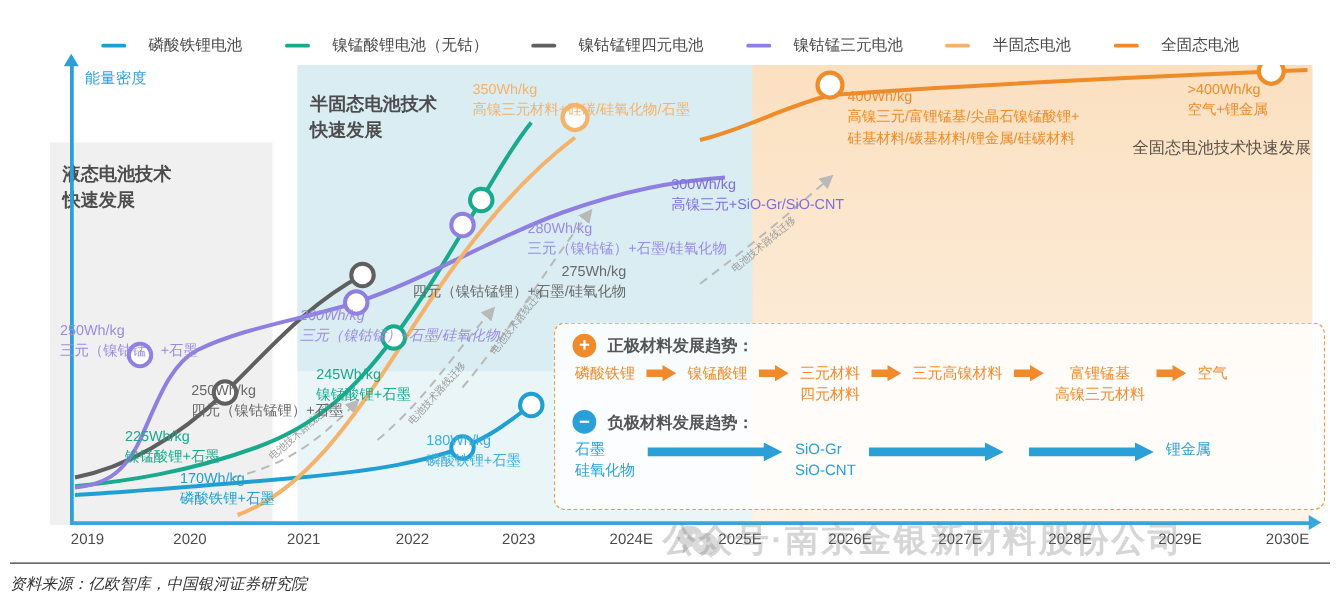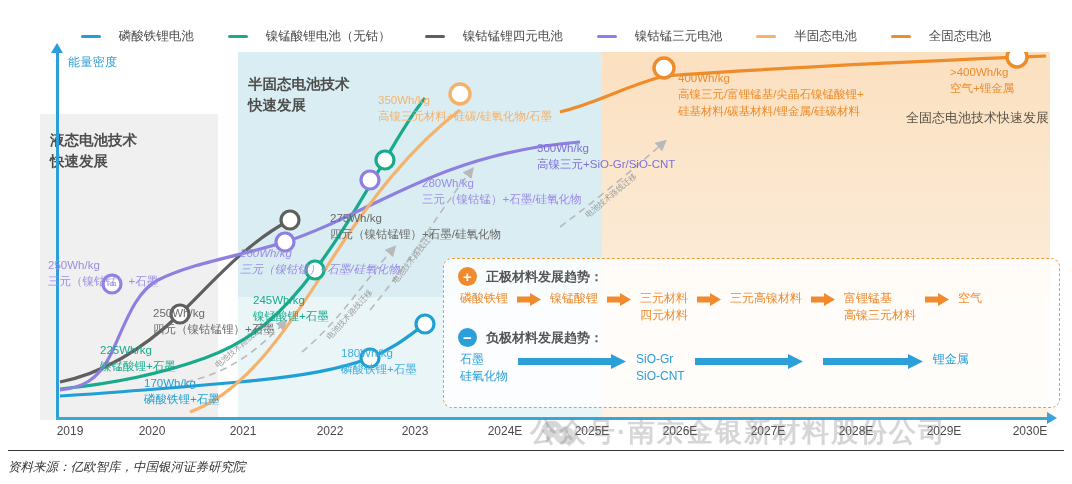--- a/index.html
+++ b/index.html
@@ -57,21 +57,21 @@
           border:1.6px dashed #f09a3e;border-radius:9px;background:rgba(255,255,255,.82);
           box-sizing:border-box;}
   .mat-head{display:flex;align-items:center;gap:9px;padding:8px 0 0 14px;}
   .badge{width:19px;height:19px;border-radius:50%;display:flex;align-items:center;
          justify-content:center;color:#fff;font-size:15px;font-weight:bold;line-height:1;}
   .badge-plus{background:#f08a2c;}
   .badge-minus{background:#2b9fd8;}
   .mat-title{font-size:13px;font-weight:bold;color:#555;}
   .chain{display:flex;align-items:flex-start;padding:4px 0 0 16px;gap:0;}
   .chain-item{font-size:12px;line-height:1.38;white-space:nowrap;}
-  .cathode .chain-item{color:#f08a2c;}
+  .cathode .chain-item{color:#f08a2c;text-align:center;}
   .anode .chain-item{color:#2b9fd8;}
   .arw{margin:0 9px;flex:0 0 auto;padding-top:2px;}
   .arw-long{margin:0 10px;flex:0 0 auto;padding-top:3px;}
 
   
   .src-rule{position:absolute;left:8px;top:450px;width:1056px;height:1.4px;background:#3a3a3a;}
   .src{position:absolute;left:8px;top:459px;font-size:12.5px;color:#333;
        font-style:italic;font-family:"Liberation Serif","DejaVu Serif",serif;}
 
   
@@ -175,21 +175,21 @@
     <circle cx="140" cy="262" r="9" fill="#fff" stroke="#5f5f5f" stroke-width="3.2"></circle>
     <circle cx="250" cy="168" r="9" fill="#fff" stroke="#5f5f5f" stroke-width="3.2"></circle>
     <circle cx="72" cy="232" r="9" fill="#fff" stroke="#8e7fe0" stroke-width="3.2"></circle>
     <circle cx="245" cy="190" r="9" fill="#fff" stroke="#8e7fe0" stroke-width="3.2"></circle>
     <circle cx="330" cy="128" r="9" fill="#fff" stroke="#8e7fe0" stroke-width="3.2"></circle>
     <circle cx="420" cy="42" r="10" fill="#fff" stroke="#f5b26b" stroke-width="3.4"></circle>
     <circle cx="624" cy="16" r="10" fill="#fff" stroke="#ef8b28" stroke-width="3.4"></circle>
     <circle cx="977" cy="5" r="10" fill="#fff" stroke="#ef8b28" stroke-width="3.4"></circle>
   </svg>
 
-  <div class="ann" style="left:338px;top:12px;color:#f5b26b;margin-top:28px;">
+  <div class="ann" style="left:338px;top:12px;color:#f5b26b;">
     <b>350Wh/kg</b>
     <b>高镍三元材料+硅碳/硅氧化物/石墨</b>
   </div>
 
   <div class="ann" style="left:638px;top:18px;color:#ef8b28;">
     <b>400Wh/kg</b>
     <b>高镍三元/富锂锰基/尖晶石镍锰酸锂+</b>
     <b>硅基材料/碳基材料/锂金属/硅碳材料</b>
   </div>
 
@@ -201,21 +201,21 @@
   <div class="ann" style="left:497px;top:88px;color:#7f6fdc;">
     <b>300Wh/kg</b>
     <b>高镍三元+SiO-Gr/SiO-CNT</b>
   </div>
 
   <div class="ann" style="left:382px;top:123px;color:#9a8ce6;">
     <b>280Wh/kg</b>
     <b>三元（镍钴锰）+石墨/硅氧化物</b>
   </div>
 
-  <div class="ann" style="left:290px;top:158px;color:#6a6a6a;">
+  <div class="ann" style="left:290px;top:158px;color:#6a6a6a;text-align:right;">
     <b>275Wh/kg</b>
     <b>四元（镍钴锰锂）+石墨/硅氧化物</b>
   </div>
 
   <div class="ann" style="left:200px;top:193px;color:#9a8ce6;font-style:italic;">
     <b>260Wh/kg</b>
     <b>三元（镍钴锰）+石墨/硅氧化物</b>
   </div>
 
   <div class="ann" style="left:8px;top:205px;color:#9a8ce6;">

